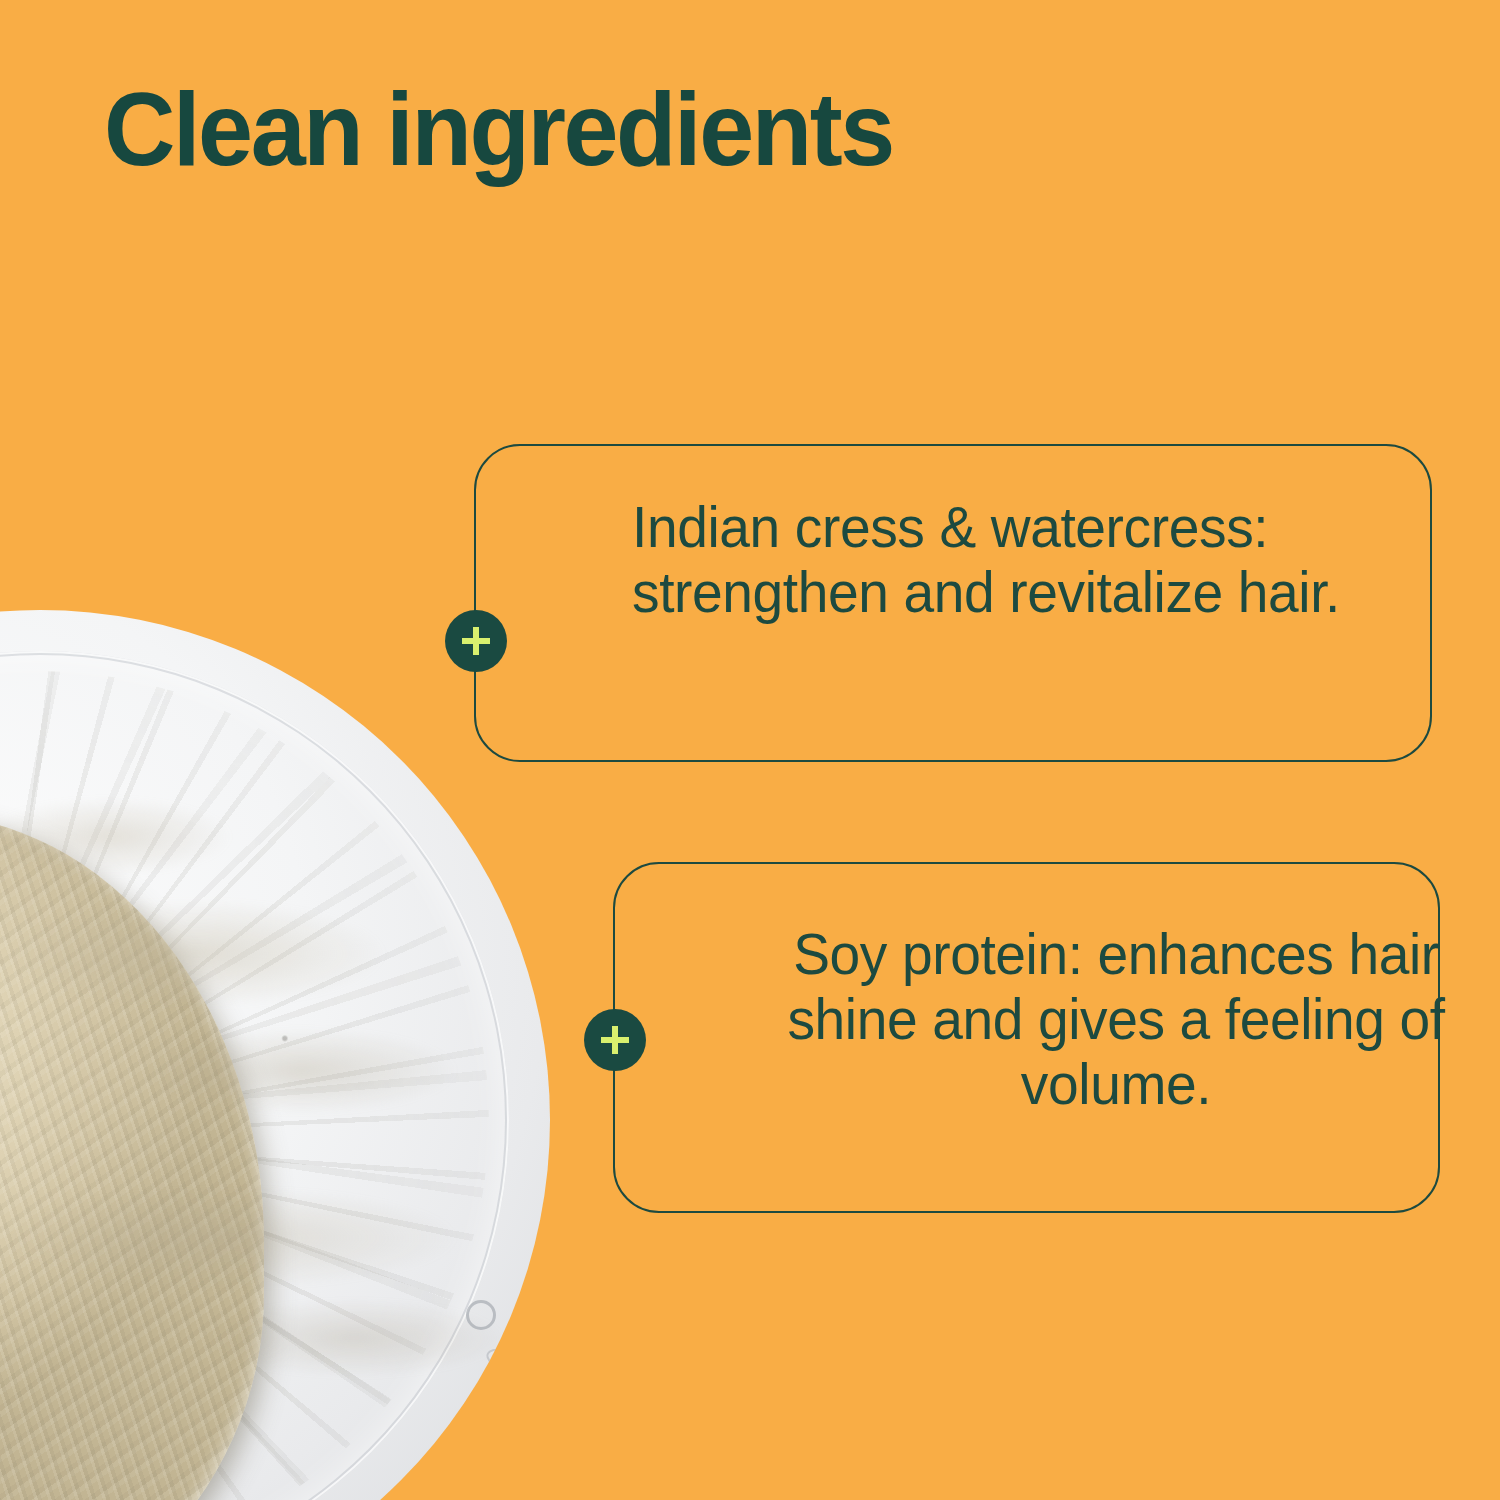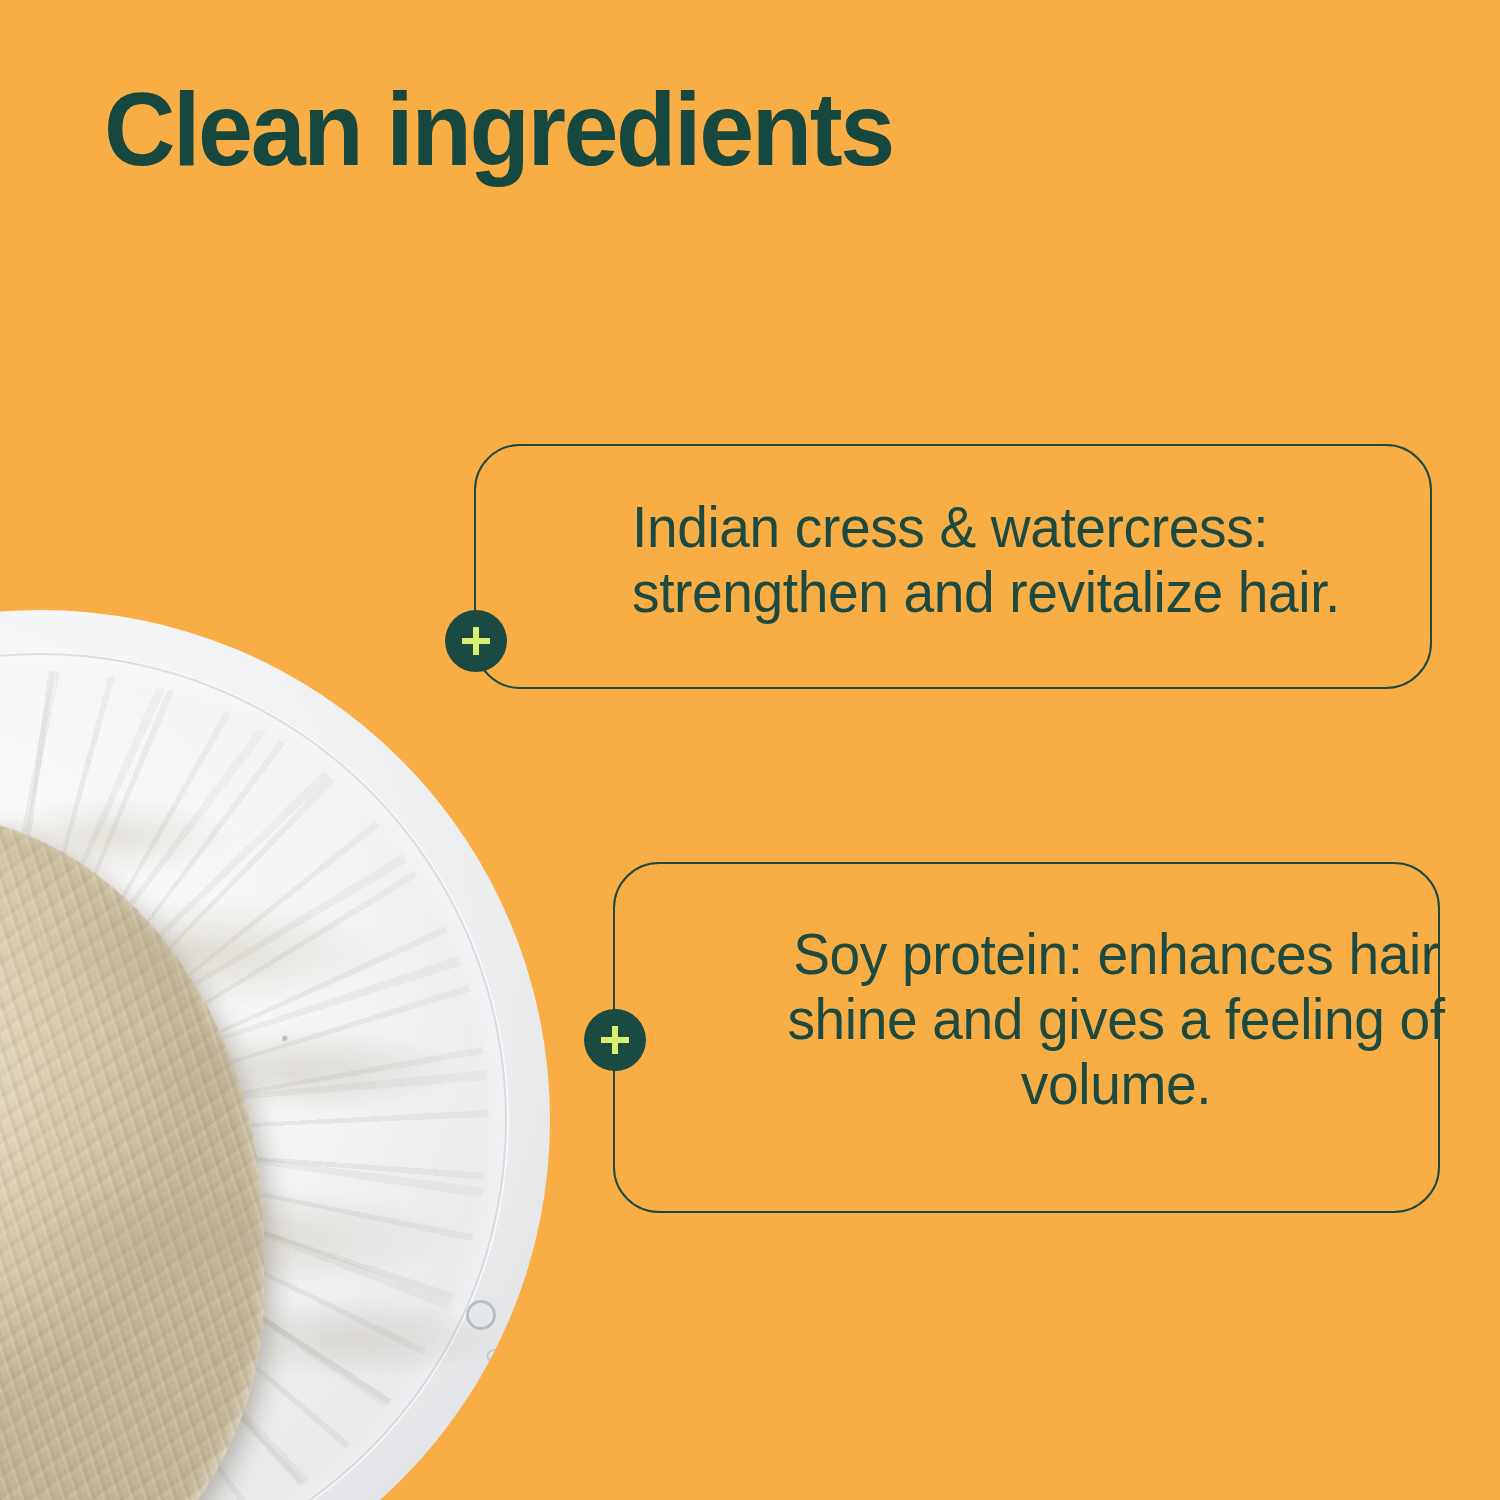--- a/index.html
+++ b/index.html
@@ -275,21 +275,21 @@
     border:2px solid #1d4a40;
     border-radius:46px;
     display:flex;
     align-items:center;
   }
 
   .callout--one {
     left:474px;
     top:444px;
     width:958px;
-    height:245px;
+    height:318px;
   }
 
   .callout--two {
     left:613px;
     top:862px;
     width:827px;
     height:351px;
   }
 
   .callout-badge {

